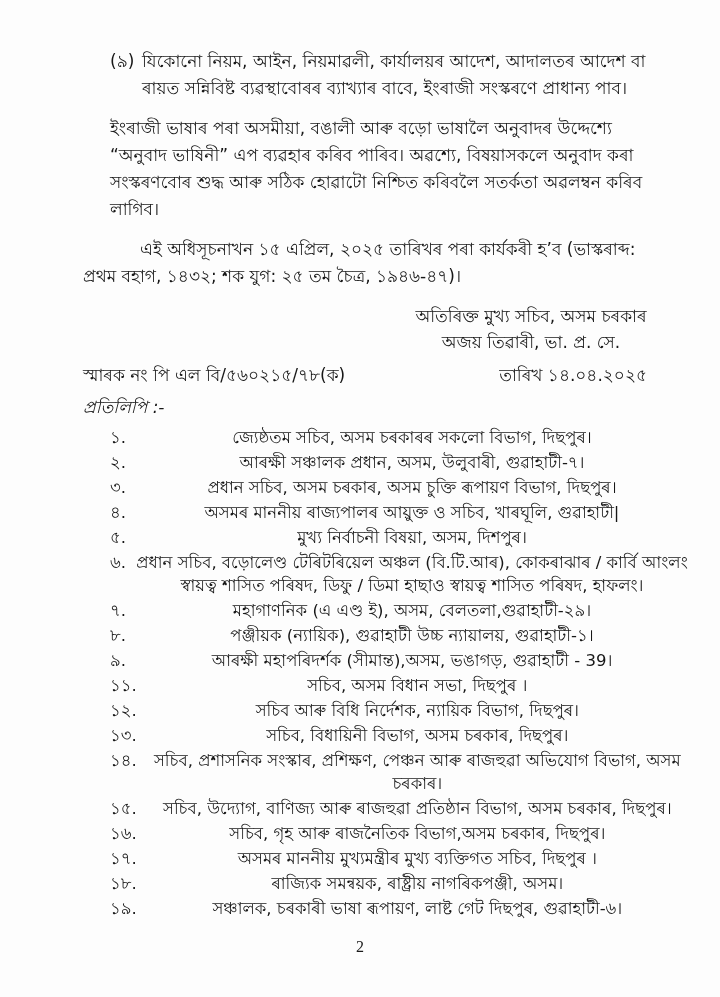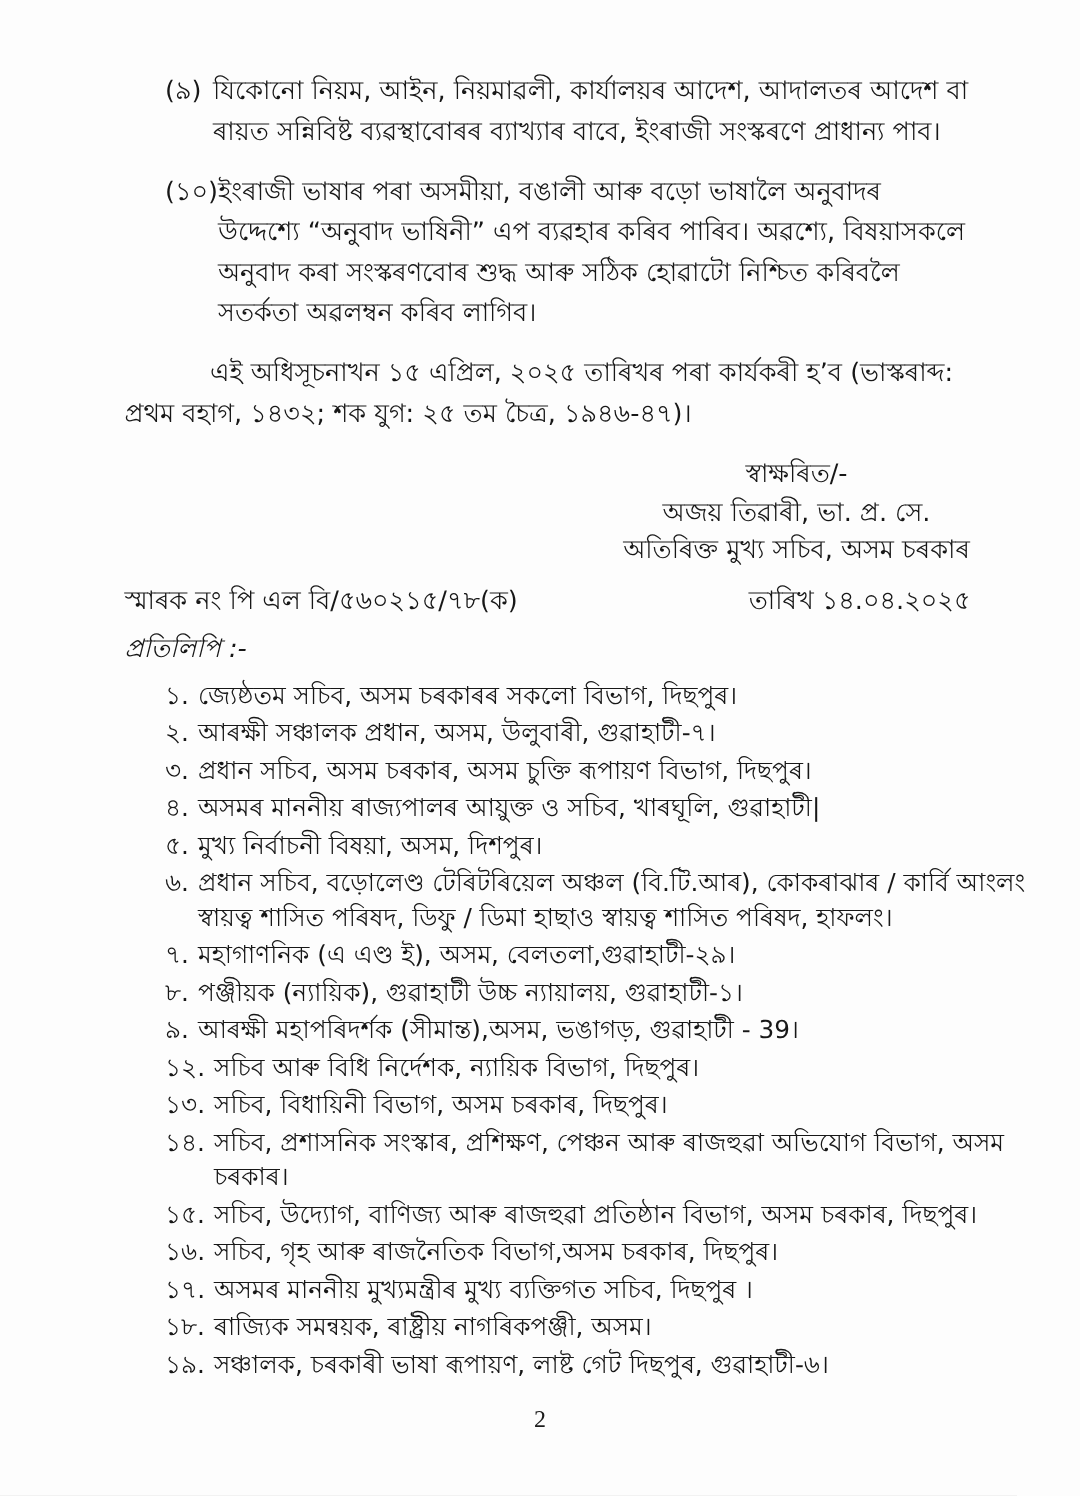--- a/index.html
+++ b/index.html
@@ -24,51 +24,49 @@
   .effective-para { margin-top:11px; line-height:27px; text-indent:57px; }
   
   .signature { width:232px; margin:14px 0 0 auto; text-align:center; line-height:25.5px; }
   
   .memo-row { display:flex; justify-content:space-between; margin-top:8px; line-height:24px; }
   
   .copies-label { margin-top:7px; line-height:26px;font-style:italic; }
   .copies-list { margin:6px -45px 0 27px; font-size:16.5px; }
   .copy-item { display:flex; line-height:23px; margin-bottom:2px; }
   .c-num { white-space:nowrap; margin-right:6px; }
-  .c-text { flex:1 1 auto; }
+  .c-text { flex:1 1 auto;text-align:center; }
   
   .page-num {
     position:absolute; left:0; right:0; top:938px;
     text-align:center;
     font-family:"Liberation Serif", serif;
     font-size:16px; color:#1a1a1a;
   }
 </style>
 </head>
 <body>
 
 <div class="page">
 
   <div class="top-list">
     <div class="top-item">
       <span class="ti-num">(৯)</span>
       <span class="ti-text">যিকোনো নিয়ম, আইন, নিয়মাৱলী, কাৰ্যালয়ৰ আদেশ, আদালতৰ আদেশ বা ৰায়ত সন্নিবিষ্ট ব্যৱস্থাবোৰৰ ব্যাখ্যাৰ বাবে, ইংৰাজী সংস্কৰণে প্ৰাধান্য পাব।</span>
     </div>
     <div class="top-item">
-      <span class="ti-num">(১০)</span>
       <span class="ti-text">ইংৰাজী ভাষাৰ পৰা অসমীয়া, বঙালী আৰু বড়ো ভাষালৈ অনুবাদৰ উদ্দেশ্যে “অনুবাদ ভাষিনী” এপ ব্যৱহাৰ কৰিব পাৰিব। অৱশ্যে, বিষয়াসকলে অনুবাদ কৰা সংস্কৰণবোৰ শুদ্ধ আৰু সঠিক হোৱাটো নিশ্চিত কৰিবলৈ সতৰ্কতা অৱলম্বন কৰিব লাগিব।</span>
     </div>
   </div>
 
   <div class="effective-para">এই অধিসূচনাখন ১৫ এপ্ৰিল, ২০২৫ তাৰিখৰ পৰা কাৰ্যকৰী হ’ব (ভাস্কৰাব্দ: প্ৰথম বহাগ, ১৪৩২; শক যুগ: ২৫ তম চৈত্ৰ, ১৯৪৬-৪৭)।</div>
 
   <div class="signature">
-    <div>স্বাক্ষৰিত/-</div>
+    <div>অতিৰিক্ত মুখ্য সচিব, অসম চৰকাৰ</div>
     <div>অজয় তিৱাৰী, ভা. প্ৰ. সে.</div>
-    <div>অতিৰিক্ত মুখ্য সচিব, অসম চৰকাৰ</div>
   </div>
 
   <div class="memo-row">
     <span>স্মাৰক নং পি এল বি/৫৬০২১৫/৭৮(ক)</span>
     <span>তাৰিখ ১৪.০৪.২০২৫</span>
   </div>
 
   <div class="copies-label">প্ৰতিলিপি :-</div>
 
   <div class="copies-list">
@@ -102,20 +100,24 @@
     </div>
     <div class="copy-item">
       <span class="c-num">৮.</span>
       <span class="c-text">পঞ্জীয়ক (ন্যায়িক), গুৱাহাটী উচ্চ ন্যায়ালয়, গুৱাহাটী-১।</span>
     </div>
     <div class="copy-item">
       <span class="c-num">৯.</span>
       <span class="c-text">আৰক্ষী মহাপৰিদৰ্শক (সীমান্ত),অসম, ভঙাগড়, গুৱাহাটী - 39।</span>
     </div>
     <div class="copy-item">
+      <span class="c-num">১১.</span>
+      <span class="c-text">সচিব, অসম বিধান সভা, দিছপুৰ ।</span>
+    </div>
+    <div class="copy-item">
       <span class="c-num">১২.</span>
       <span class="c-text">সচিব আৰু বিধি নিৰ্দেশক, ন্যায়িক বিভাগ, দিছপুৰ।</span>
     </div>
     <div class="copy-item">
       <span class="c-num">১৩.</span>
       <span class="c-text">সচিব, বিধায়িনী বিভাগ, অসম চৰকাৰ, দিছপুৰ।</span>
     </div>
     <div class="copy-item">
       <span class="c-num">১৪.</span>
       <span class="c-text">সচিব, প্ৰশাসনিক সংস্কাৰ, প্ৰশিক্ষণ, পেঞ্চন আৰু ৰাজহুৱা অভিযোগ বিভাগ, অসম চৰকাৰ।</span>

